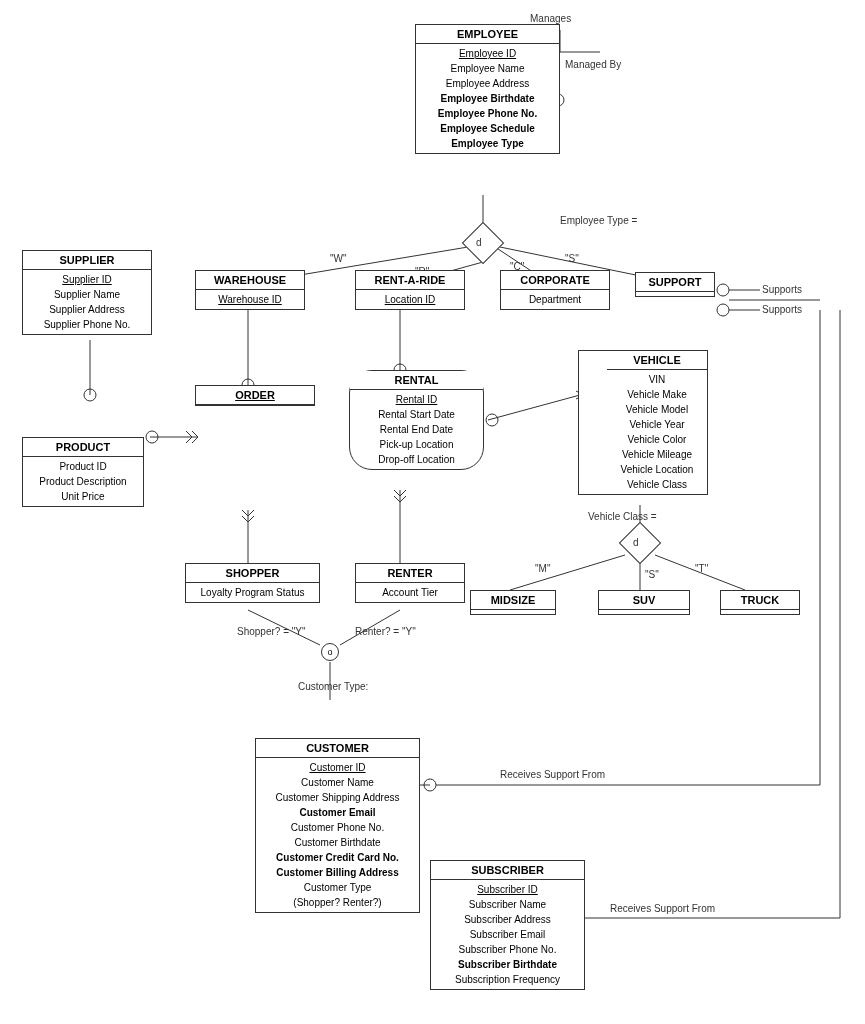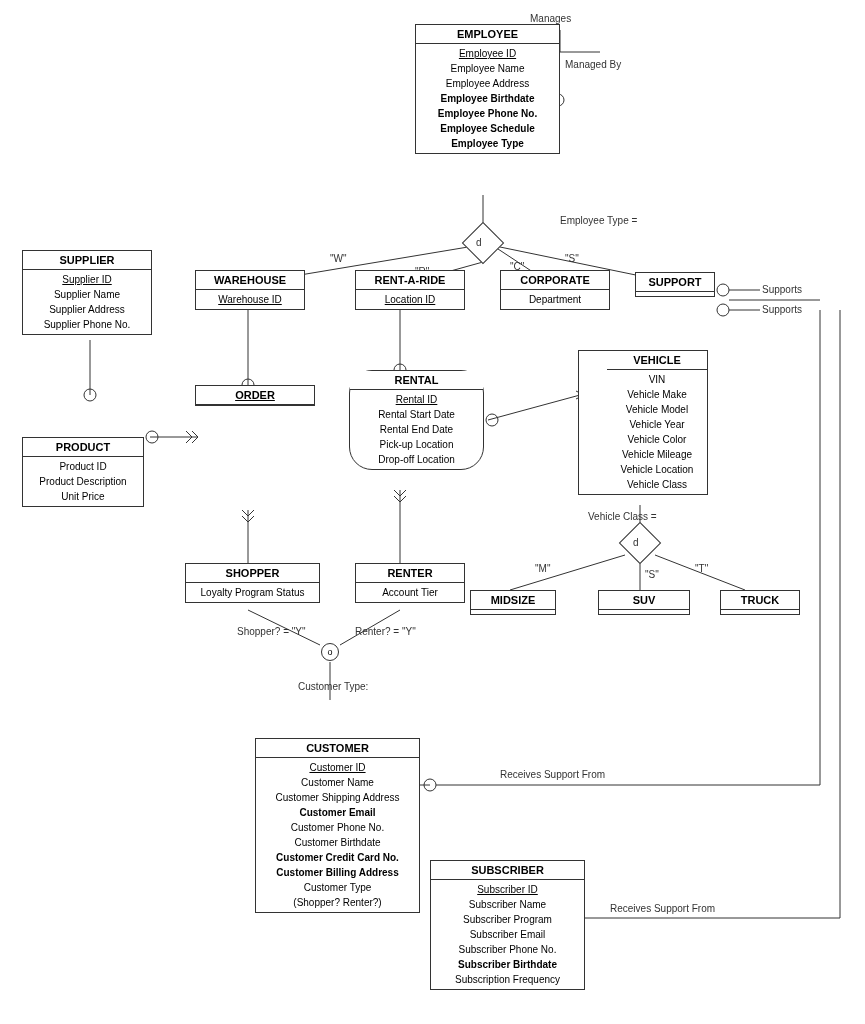--- a/index.html
+++ b/index.html
@@ -329,21 +329,21 @@
       <span class="attr">Customer Type</span>
       <span class="attr">(Shopper? Renter?)</span>
     </div>
   </div>
 
   <div class="entity-box" style="left:430px; top:860px; width:155px;">
     <div class="entity-title">SUBSCRIBER</div>
     <div class="entity-attrs">
       <span class="attr underline">Subscriber ID</span>
       <span class="attr">Subscriber Name</span>
-      <span class="attr">Subscriber Program</span>
+      <span class="attr">Subscriber Address</span>
       <span class="attr">Subscriber Email</span>
       <span class="attr">Subscriber Phone No.</span>
       <span class="attr bold">Subscriber Birthdate</span>
       <span class="attr">Subscription Frequency</span>
     </div>
   </div>
 
 </div>
 
 </body></html>

